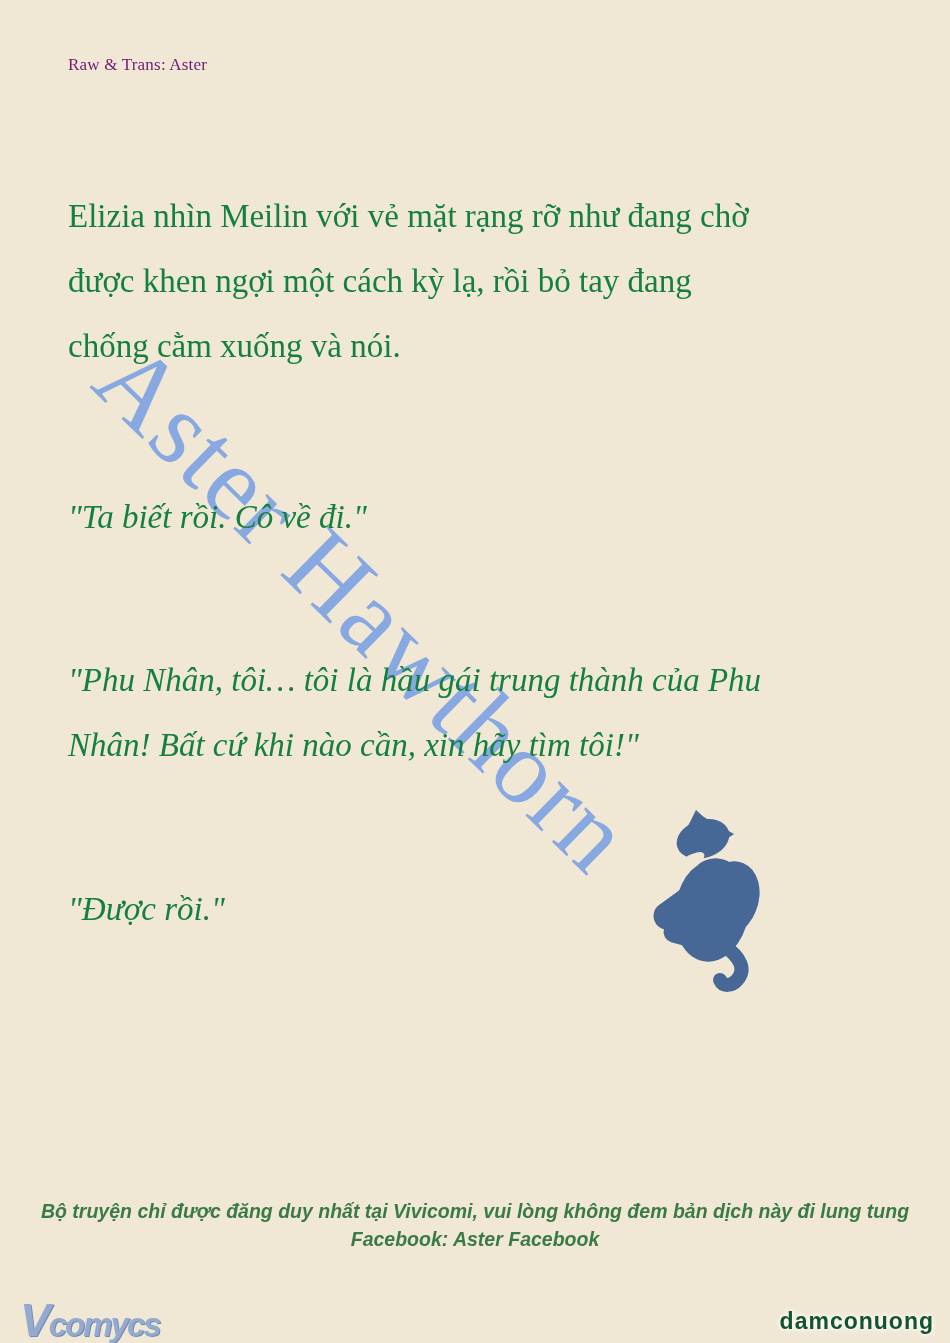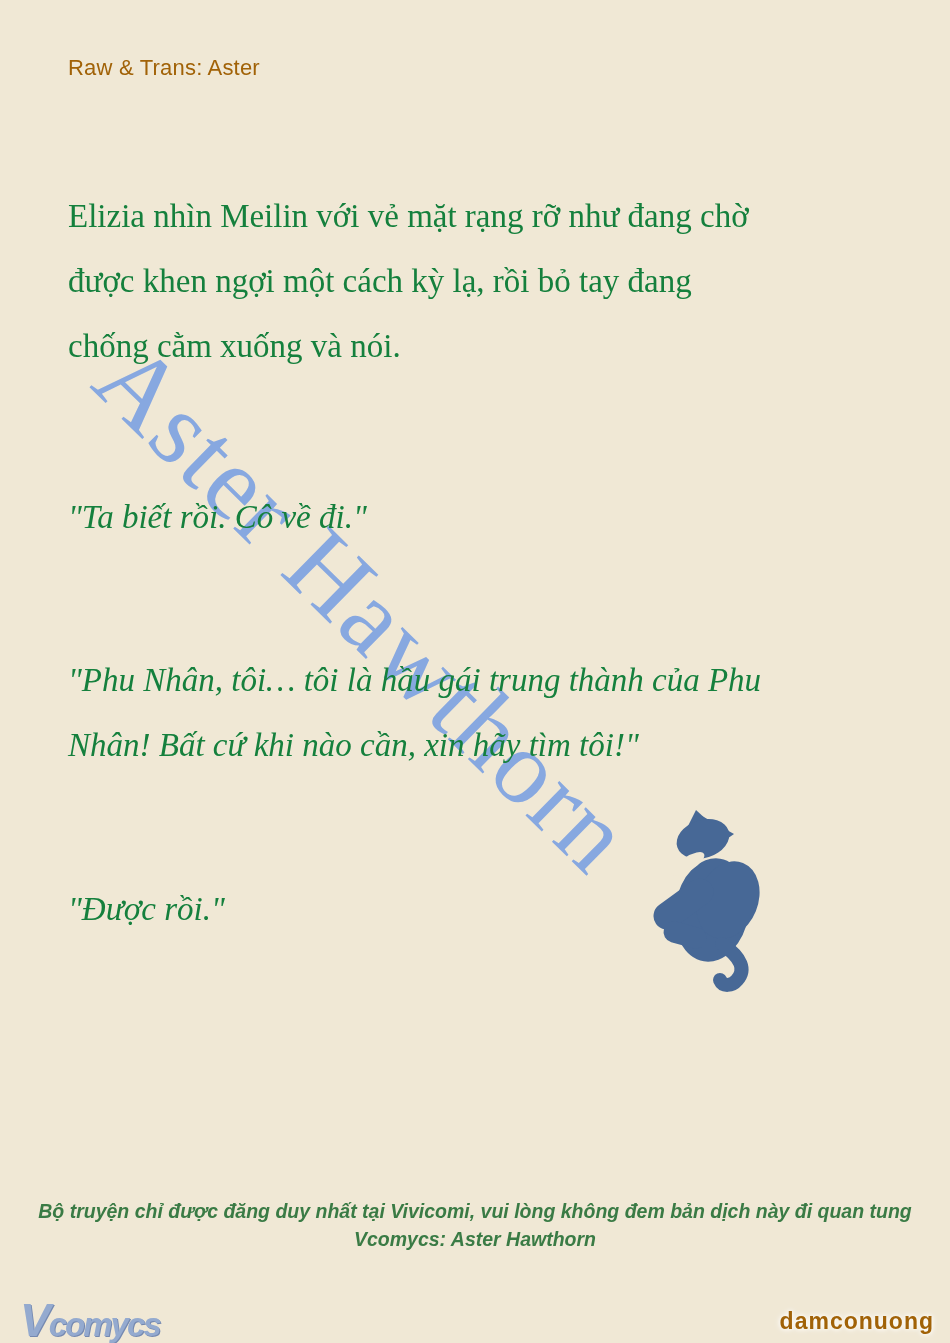--- a/index.html
+++ b/index.html
@@ -10,22 +10,22 @@
     position: relative;
     overflow: hidden;
   }
   .page {
     position: absolute; inset: 0;
     width: 950px; height: 1343px;
     background: #f0e8d5;
   }
   .credit-top {
     position: absolute; left: 68px; top: 55px;
-    font-family: Liberation Sans, sans-serif;
-    font-size: 22px; color: #a16207;
+    font-family: Liberation Serif, serif;
+    font-size: 17px; color: #701a75;
     letter-spacing: 0.2px;
   }
   .para {
     position: absolute; left: 68px; right: 62px;
     font-size: 33px; line-height: 65px;
     color: #15803d;
     white-space: pre-line;
     z-index: 3;
   }
   .para.quote { font-style: italic; }
@@ -68,21 +68,21 @@
     color: #94aacf;
     text-shadow: 1px 1px 0 #7589b0;
     z-index: 3;
   }
   .logo::first-letter { font-size: 46px; }
   .credit-bottom {
     position: absolute; right: 16px; top: 1308px;
     font-family: "Liberation Sans", "DejaVu Sans", sans-serif;
     font-weight: bold;
     font-size: 23px; letter-spacing: 1px;
-    color: #a16207;
+    color: #14532d;
     text-shadow: 0 0 4px #ffffff, 0 0 7px #ffffff;
     z-index: 3;
   }
 </style>
 </head>
 <body>
 
 <div class="page">
 
   <div class="credit-top">Raw &amp; Trans: Aster</div>
@@ -116,21 +116,21 @@
 
       <line x1="46" y1="130" x2="24" y2="124" stroke="#476896" stroke-width="21" stroke-linecap="round"></line>
 
       <path d="M72,136 C92,150 96,162 87,172 C82,178 73,179 70,172" fill="none" stroke="#476896" stroke-width="14" stroke-linecap="round"></path>
     </g>
 
     <ellipse cx="38" cy="56" rx="19" ry="7" transform="rotate(-33 38 56)" fill="#f0e8d5"></ellipse>
   </svg>
 
   <div class="footer">
-    <div>Bộ truyện chỉ được đăng duy nhất tại Vivicomi, vui lòng không đem bản dịch này đi quan tung</div>
-    <div>Vcomycs: Aster Hawthorn</div>
+    <div>Bộ truyện chỉ được đăng duy nhất tại Vivicomi, vui lòng không đem bản dịch này đi lung tung</div>
+    <div>Facebook: Aster Facebook</div>
   </div>
 
   <div class="logo">Vcomycs</div>
 
   <div class="credit-bottom">damconuong</div>
 
 </div>
 
 </body></html>

